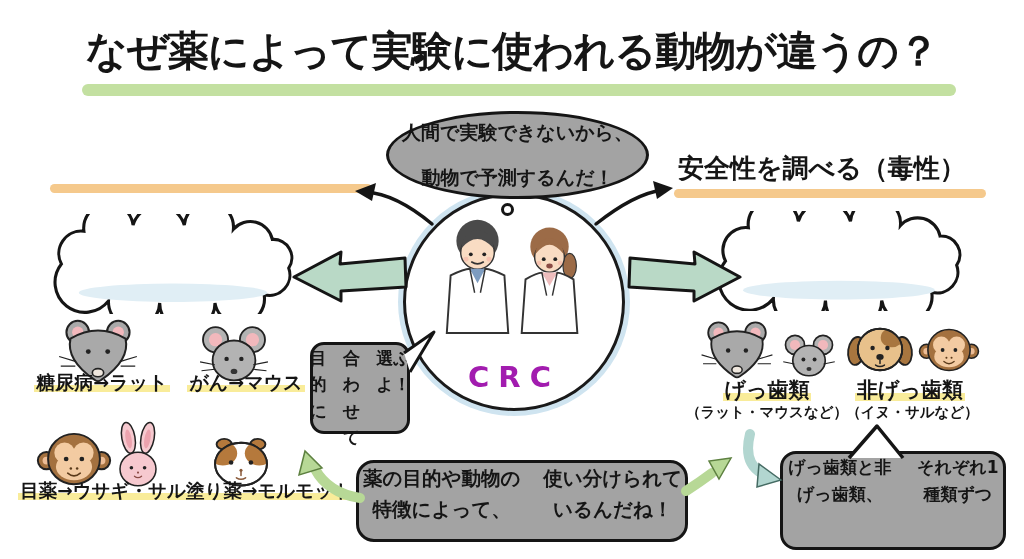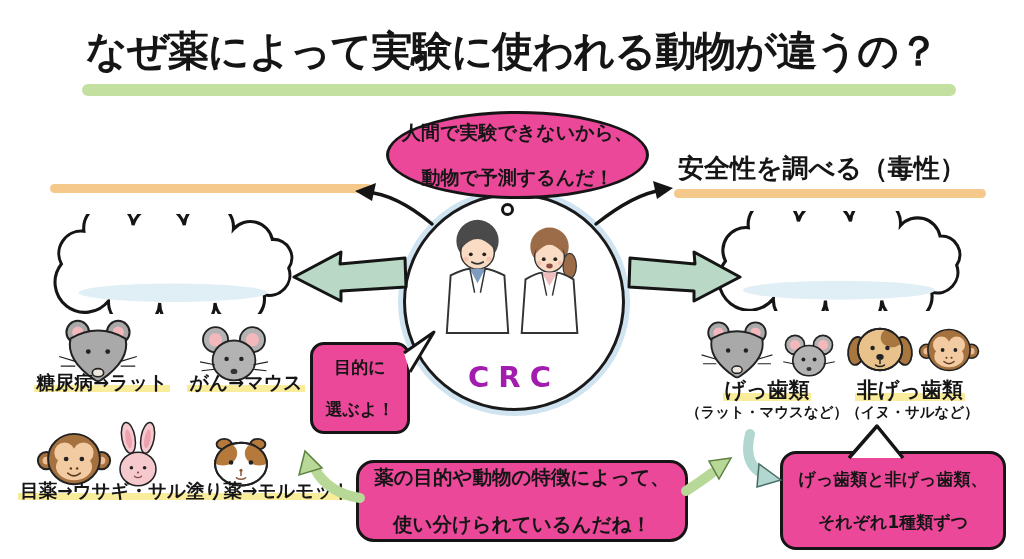--- a/index.html
+++ b/index.html
@@ -2,23 +2,23 @@
 <html><head>
 <meta charset="utf-8">
 <style>
   * { margin:0; padding:0; box-sizing:border-box; }
   body { background:#ffffff; font-family:"DejaVu Sans", sans-serif; }
   .stage { position:relative; width:1024px; height:559px; background:#ffffff; overflow:hidden; color:#151515;border-radius:10px; }
   .abs { position:absolute; }
   .title { width:100%; top:24px; text-align:center; font-size:41px; font-weight:700; letter-spacing:-1px; z-index:3; }
   .bar { position:absolute; border-radius:6px; z-index:1; }
   .heading { font-size:26px; font-weight:700; z-index:3; white-space:nowrap; }
-  .bubble { border:3.5px solid #151515; background:#ec4899; z-index:4;gap:16px; }
+  .bubble { border:3.5px solid #151515; background:#a3a3a3; z-index:4;gap:16px; }
   .ellipse-bubble { border-radius:50%; display:flex; flex-direction:column; justify-content:center; text-align:center; font-size:19px; font-weight:700; line-height:1.55; }
-  .round-bubble { border-radius:18px; display:flex; flex-direction:column; justify-content:center; text-align:center; font-weight:700; }
+  .round-bubble { border-radius:18px; display:flex; justify-content:center; text-align:center; font-weight:700; }
   .dot { border:3px solid #151515; border-radius:50%; background:#fff; z-index:4; }
   .cloud-text { text-align:center; font-size:20px; font-weight:700; line-height:1.5; z-index:5; }
   .hl { background:linear-gradient(transparent 64%, var(--hl) 64%, var(--hl) 94%, transparent 94%); padding:0 2px; }
   .ex-label { font-size:19px; font-weight:700; text-align:center; white-space:nowrap; z-index:3; }
   .sub-label { font-size:14.5px; font-weight:700; text-align:center; white-space:nowrap; z-index:3; }
   .crc { font-size:29px; font-weight:700; letter-spacing:9px; color:#a21caf; text-align:center; z-index:5; }
   .circle { border:3px solid #1a1a1a; border-radius:50%; background:#fff; box-shadow:0 0 0 5px #cfe4f0; z-index:2; }
   svg { display:block; }
   .overlay { position:absolute; left:0; top:0; z-index:6; pointer-events:none; }
   .animal { z-index:3; }
@@ -77,20 +77,21 @@
     <circle cx="126" cy="53" r="2.4" fill="#f6b9a9" opacity="0.7"></circle>
       <circle cx="148" cy="53" r="2.4" fill="#f6b9a9" opacity="0.7"></circle>
     <path d="M 112 70 Q 124 63 129 63 L 137 70 L 145 63 Q 150 63 162 70 L 166 126 L 108 126 Z" fill="#ffffff" stroke="#333" stroke-width="2"></path>
     <path d="M 129 63 L 145 63 L 137 77 Z" fill="#eebdbd"></path>
     <path d="M 129 63 L 134 87 M 145 63 L 140 87" fill="none" stroke="#333" stroke-width="1.5"></path>
   </svg>
   <div class="abs crc" style="left:403px; top:360px; width:222px;">CRC</div>
 
   <div class="abs bubble round-bubble" style="left:310px; top:342px; width:100px; height:92px; font-size:17px; line-height:1.55; border-radius:14px;">
     <div>目的に</div>
+    <div>合わせて</div>
     <div>選ぶよ！</div>
   </div>
 
   <svg class="abs animal" style="left:54px; top:316px;" width="88" height="68" viewBox="0 0 100 84">
     <circle cx="25" cy="20" r="14" fill="#a9a9a9" stroke="#222" stroke-width="2.5"></circle>
       <circle cx="25" cy="20" r="7" fill="#f2b8bc"></circle>
     <circle cx="75" cy="20" r="14" fill="#a9a9a9" stroke="#222" stroke-width="2.5"></circle>
       <circle cx="75" cy="20" r="7" fill="#f2b8bc"></circle>
     <path d="M 16 28 Q 50 8 84 28 Q 90 54 54 79 Q 50 82 46 79 Q 10 54 16 28 Z" fill="#a9a9a9" stroke="#222" stroke-width="2.5"></path>
     <circle cx="38" cy="44" r="3" fill="#222"></circle>

